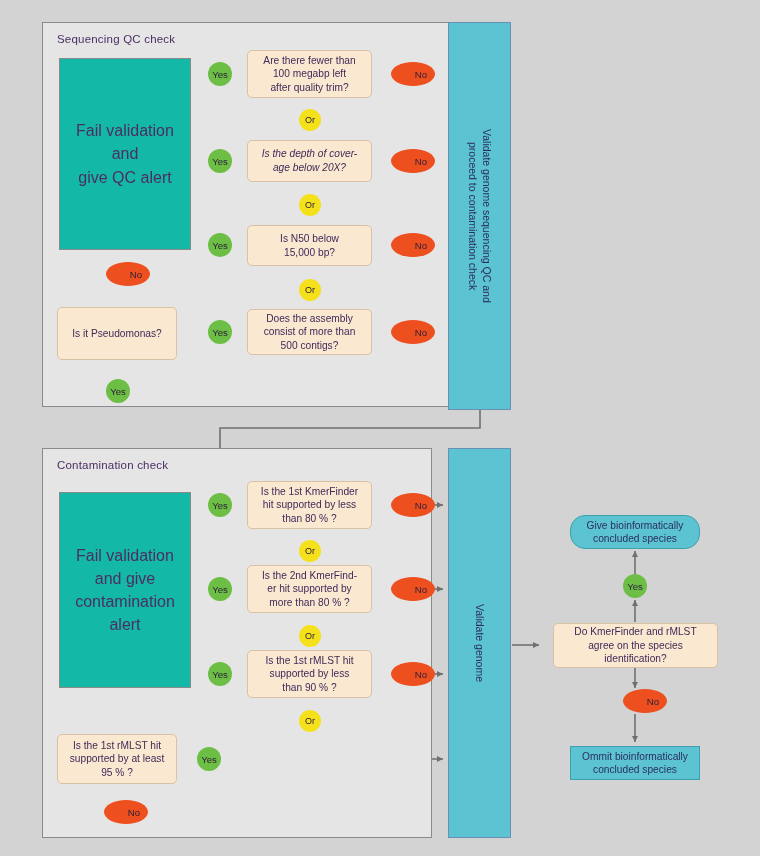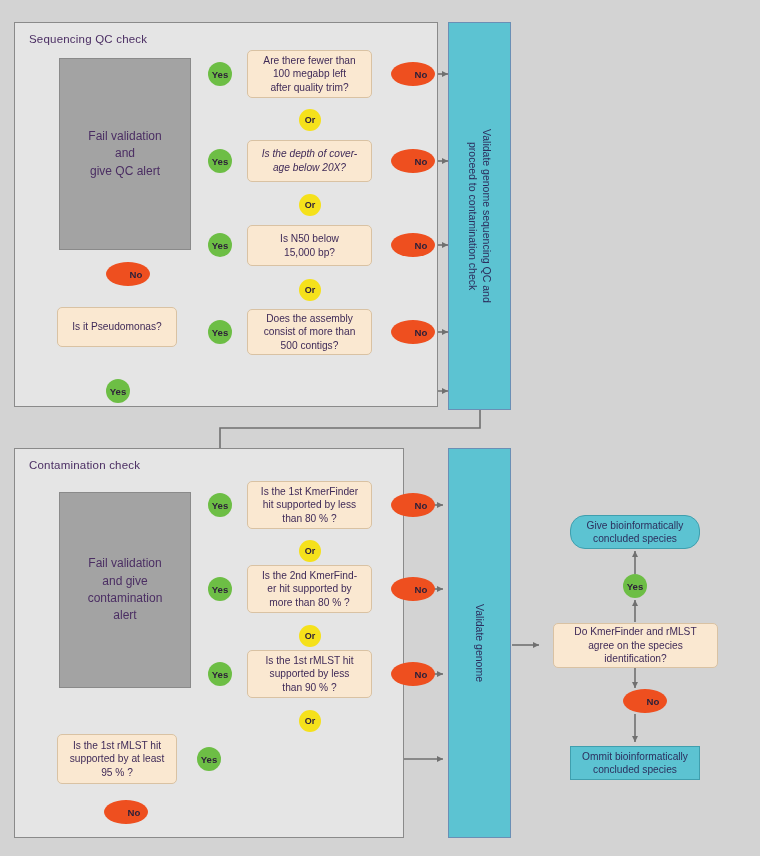--- a/index.html
+++ b/index.html
@@ -18,45 +18,46 @@
     width: 760px;
     height: 856px;
     background: #d3d3d3;
   }
 
   
   .panel {
     position: absolute;
     background: #e5e5e5;
     border: 1.5px solid #8a8a8a;
+    margin-left: 28px;
   }
   .panel-title {
     position: absolute;
     left: 14px;
     top: 10px;
     font-size: 11.5px;
     color: #4b2e63;
     letter-spacing: .2px;
     white-space: nowrap;
   }
 
   #panel-qc       { left: 14px;  top: 22px;  width: 424px; height: 385px; }
   #panel-contam   { left: 14px;  top: 448px; width: 390px; height: 390px; }
   #panel-species  { left: 527px; top: 448px; width: 219px; height: 390px; }
 
   
   .fail-block {
     position: absolute;
-    background: #a3a3a3;
+    background: #14b8a6;
     border: 1px solid #8a8a8a;
     display: flex;
     align-items: center;
     justify-content: center;
     text-align: center;
-    font-size: 12px;
+    font-size: 16px;
     line-height: 1.45;
     color: #4b2e63;
     white-space: pre-line;
   }
 
   
   .qbox {
     position: absolute;
     background: #fae8d1;
     border: 1px solid #d9c2a3;
@@ -106,21 +107,20 @@
 
   
   .token {
     position: absolute;
     border-radius: 50%;
     display: flex;
     align-items: center;
     justify-content: center;
     font-size: 9.6px;
     color: #2e2039;
-    font-weight: bold;
   }
   .token.yes { background: #6dbe45; width: 24px; height: 24px; }
   .token.no  { background: #ee4f1f; width: 44px; height: 24px; padding-left: 16px; }
   .token.or  { background: #f5e11b; width: 22px; height: 22px; font-size: 9px; }
 
   
   #wires {
     position: absolute;
     left: 0; top: 0;
     width: 760px; height: 856px;
@@ -219,21 +219,21 @@
 100 megabp left
 after quality trim?</div>
   <div class="qbox" style="left:247px; top:140px; width:125px; height:42px;font-style:italic;">Is the depth of cover-
 age below 20X?</div>
   <div class="qbox" style="left:247px; top:225px; width:125px; height:41px;">Is N50 below
 15,000 bp?</div>
   <div class="qbox" style="left:247px; top:309px; width:125px; height:46px;">Does the assembly
 consist of more than
 500 contigs?</div>
 
-  <div class="qbox" style="left:57px; top:307px; width:120px; height:40px;">Is it Pseudomonas?</div>
+  <div class="qbox" style="left:57px; top:307px; width:120px; height:53px;">Is it Pseudomonas?</div>
 
   <div class="token yes" style="left:208px; top:62px;">Yes</div>
   <div class="token yes" style="left:208px; top:149px;">Yes</div>
   <div class="token yes" style="left:208px; top:233px;">Yes</div>
   <div class="token yes" style="left:208px; top:320px;">Yes</div>
   <div class="token yes" style="left:106px; top:379px;">Yes</div>
 
   <div class="token no" style="left:391px; top:62px;">No</div>
   <div class="token no" style="left:391px; top:149px;">No</div>
   <div class="token no" style="left:391px; top:233px;">No</div>

